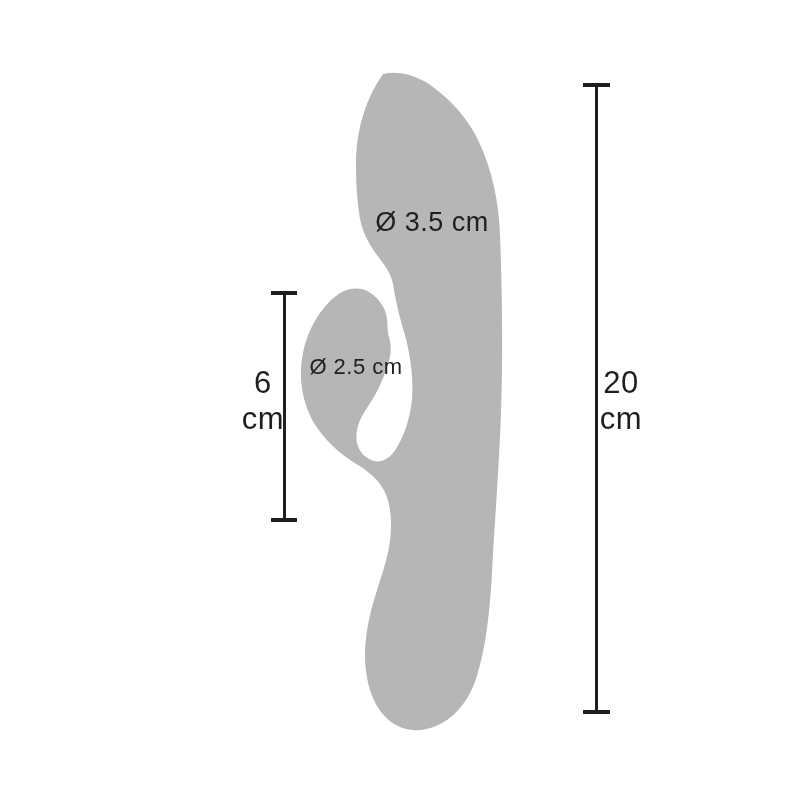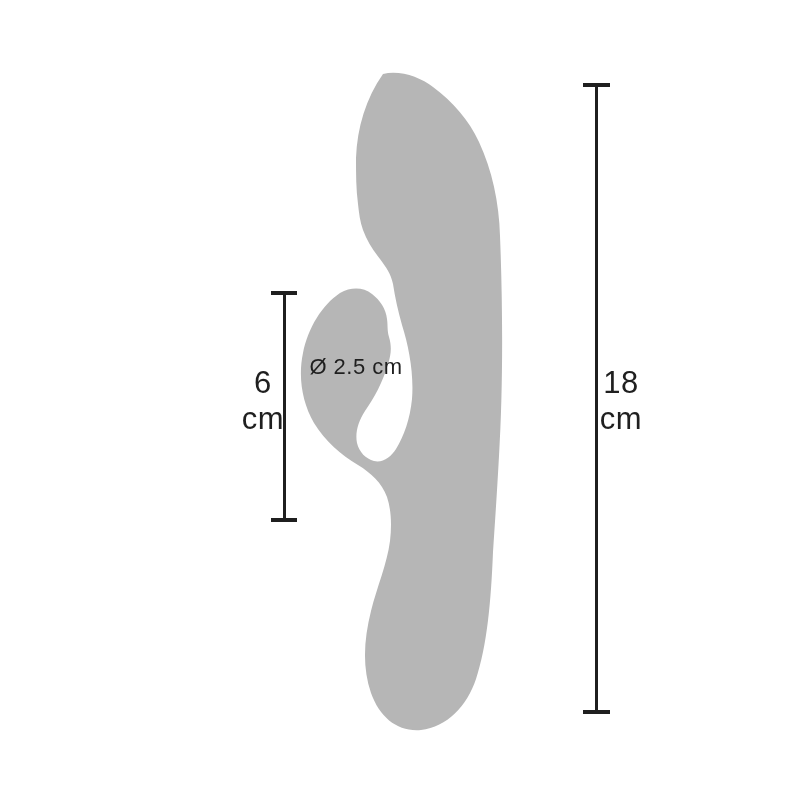--- a/index.html
+++ b/index.html
@@ -116,20 +116,21 @@
   <div class="measure-label left-measure-label">
     <div>6</div>
     <div>cm</div>
   </div>
 
   <div class="dim-cap right-cap-top"></div>
   <div class="dim-vline right-line"></div>
   <div class="dim-cap right-cap-bot"></div>
 
   <div class="measure-label right-measure-label">
-    <div>18</div>
+    <div>20</div>
     <div>cm</div>
   </div>
 
+  <div class="dia-label dia-big shaft-dia-label">Ø 3.5 cm</div>
 
   <div class="dia-label dia-small arm-dia-label">Ø 2.5 cm</div>
 
 </div>
 
 </body></html>

